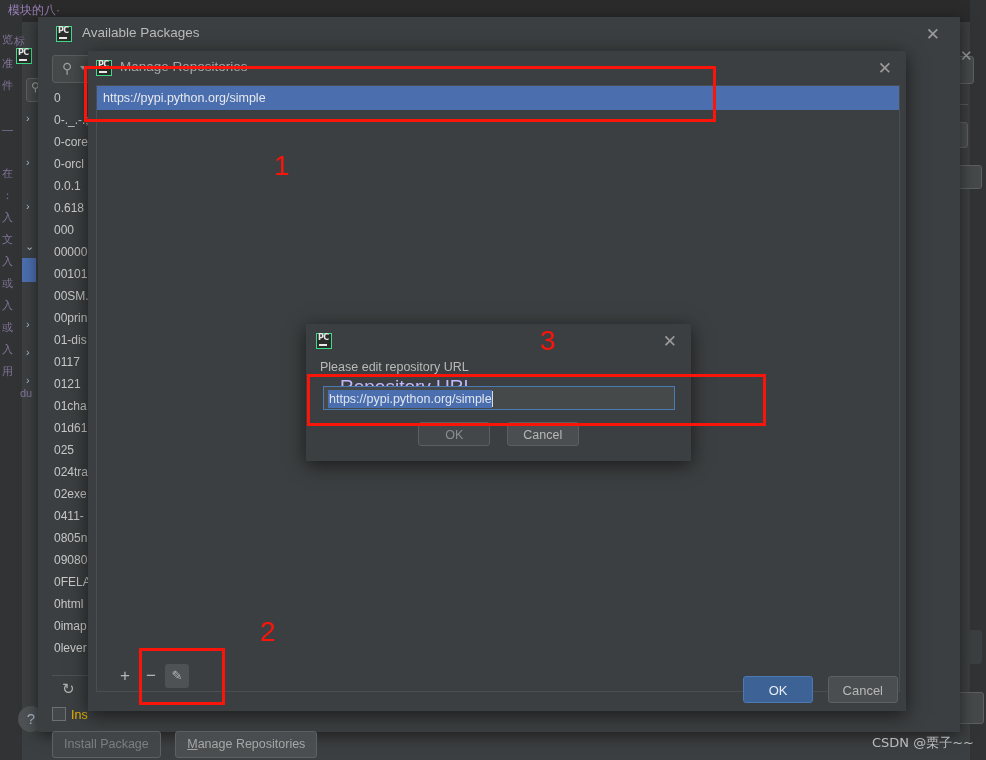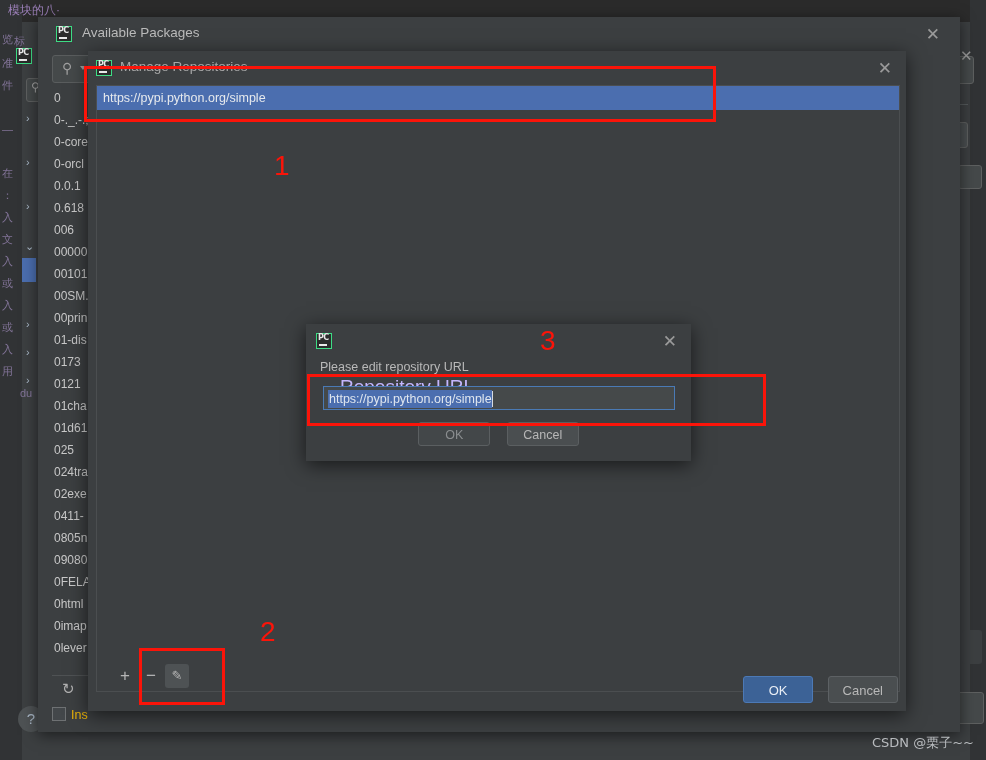--- a/index.html
+++ b/index.html
@@ -341,27 +341,27 @@
       <span class="search-caret"></span>
     </div>
 
     <div class="pkg-list" id="pkg-list">
         <div class="pkg-item">0</div>
         <div class="pkg-item">0-._.-.;</div>
         <div class="pkg-item">0-core</div>
         <div class="pkg-item">0-orcl</div>
         <div class="pkg-item">0.0.1</div>
         <div class="pkg-item">0.618</div>
-        <div class="pkg-item">006</div>
+        <div class="pkg-item">000</div>
         <div class="pkg-item">00000</div>
         <div class="pkg-item">00101</div>
         <div class="pkg-item">00SM.</div>
         <div class="pkg-item">00prin</div>
         <div class="pkg-item">01-dis</div>
-        <div class="pkg-item">0173</div>
+        <div class="pkg-item">0117</div>
         <div class="pkg-item">0121</div>
         <div class="pkg-item">01cha</div>
         <div class="pkg-item">01d61</div>
         <div class="pkg-item">025</div>
         <div class="pkg-item">024tra</div>
         <div class="pkg-item">02exe</div>
         <div class="pkg-item">0411-</div>
         <div class="pkg-item">0805n</div>
         <div class="pkg-item">09080</div>
         <div class="pkg-item">0FELA</div>
@@ -371,20 +371,24 @@
       </div>
 
     <div class="pkg-refresh">
       <span class="refresh-glyph">↻</span>
     </div>
 
     <div class="avail-checkbox">
       <span class="cb-box"></span><span>Ins</span>
     </div>
 
+    <div class="avail-bottom-btns">
+      <span class="ghost-btn disabled">Install Package</span>
+      <span class="ghost-btn"><u>M</u><span id="mr-rest">anage Repositories</span></span>
+    </div>
   </div>
 
   <div class="mgr-dialog">
     <span class="pc-icon mgr-title-icon"></span>
     <span class="mgr-title-text">Manage Repositories</span>
     <span class="win-close" style="right:14px; top:9px;"></span>
 
     <div class="repo-list" id="repo-list">
         <div class="repo-row selected">https://pypi.python.org/simple</div>
       </div>

